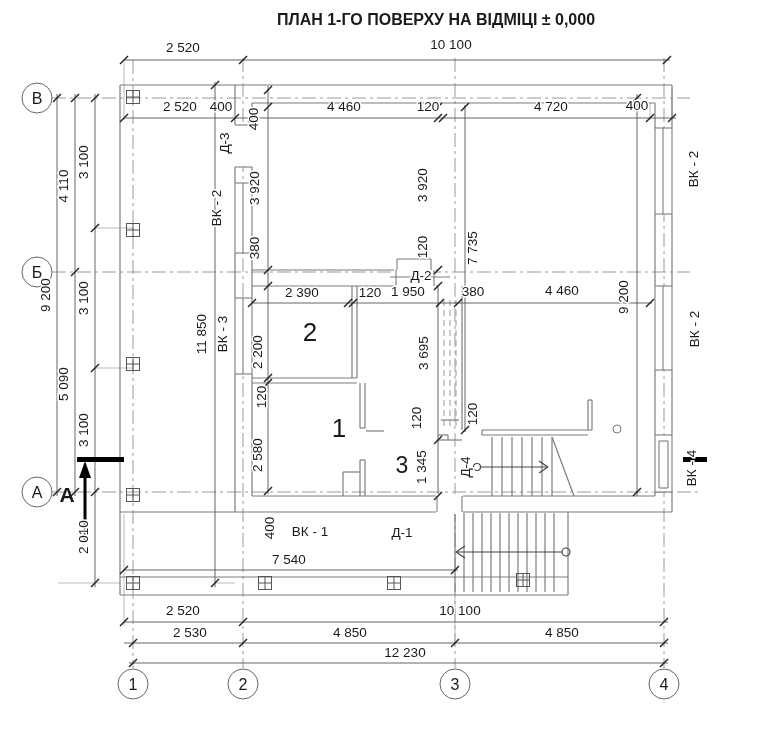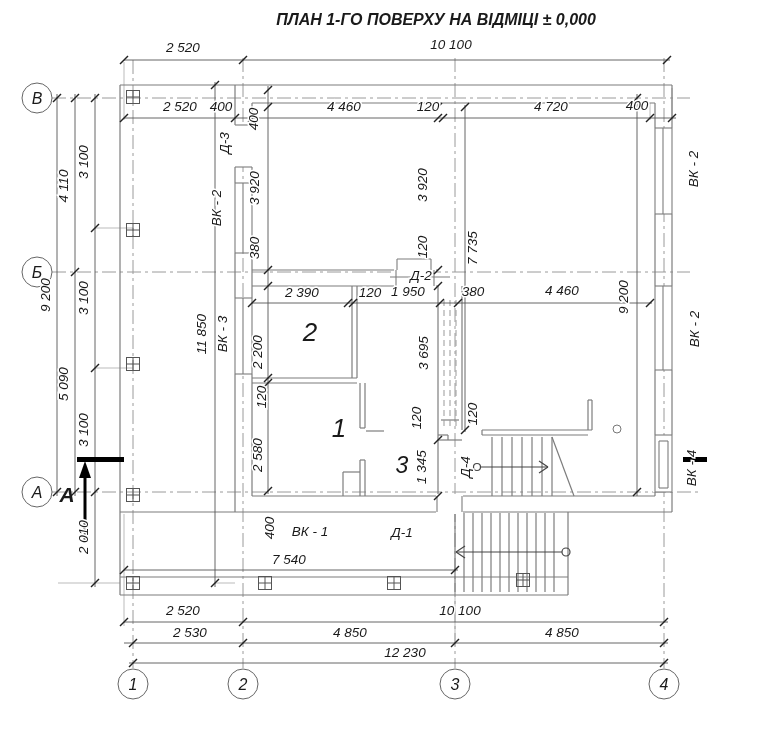--- a/index.html
+++ b/index.html
@@ -1,16 +1,16 @@
 <!DOCTYPE html>
 <html><head>
 <meta charset="utf-8">
 <style>
   html,body{margin:0;padding:0;background:#fff;}
-  .page{position:relative;width:707px;height:750px;background:#fff;overflow:hidden;font-style:italic;}
+  .page{position:relative;width:707px;height:750px;background:#fff;overflow:hidden;}
   svg{display:block;}
   text{font-family:"Liberation Sans","DejaVu Sans",sans-serif;fill:#1a1a1a;}
   .d{font-size:13.5px;text-anchor:middle;paint-order:stroke;stroke:#fff;stroke-width:3px;}
   .t{font-size:16px;font-weight:bold;text-anchor:middle;}
   .ax{font-size:16px;text-anchor:middle;}
   .rm{font-size:26px;text-anchor:middle;}
   .rm3{font-size:23px;text-anchor:middle;}
   .sec{font-size:21px;font-weight:bold;text-anchor:middle;}
 </style>
 </head>

